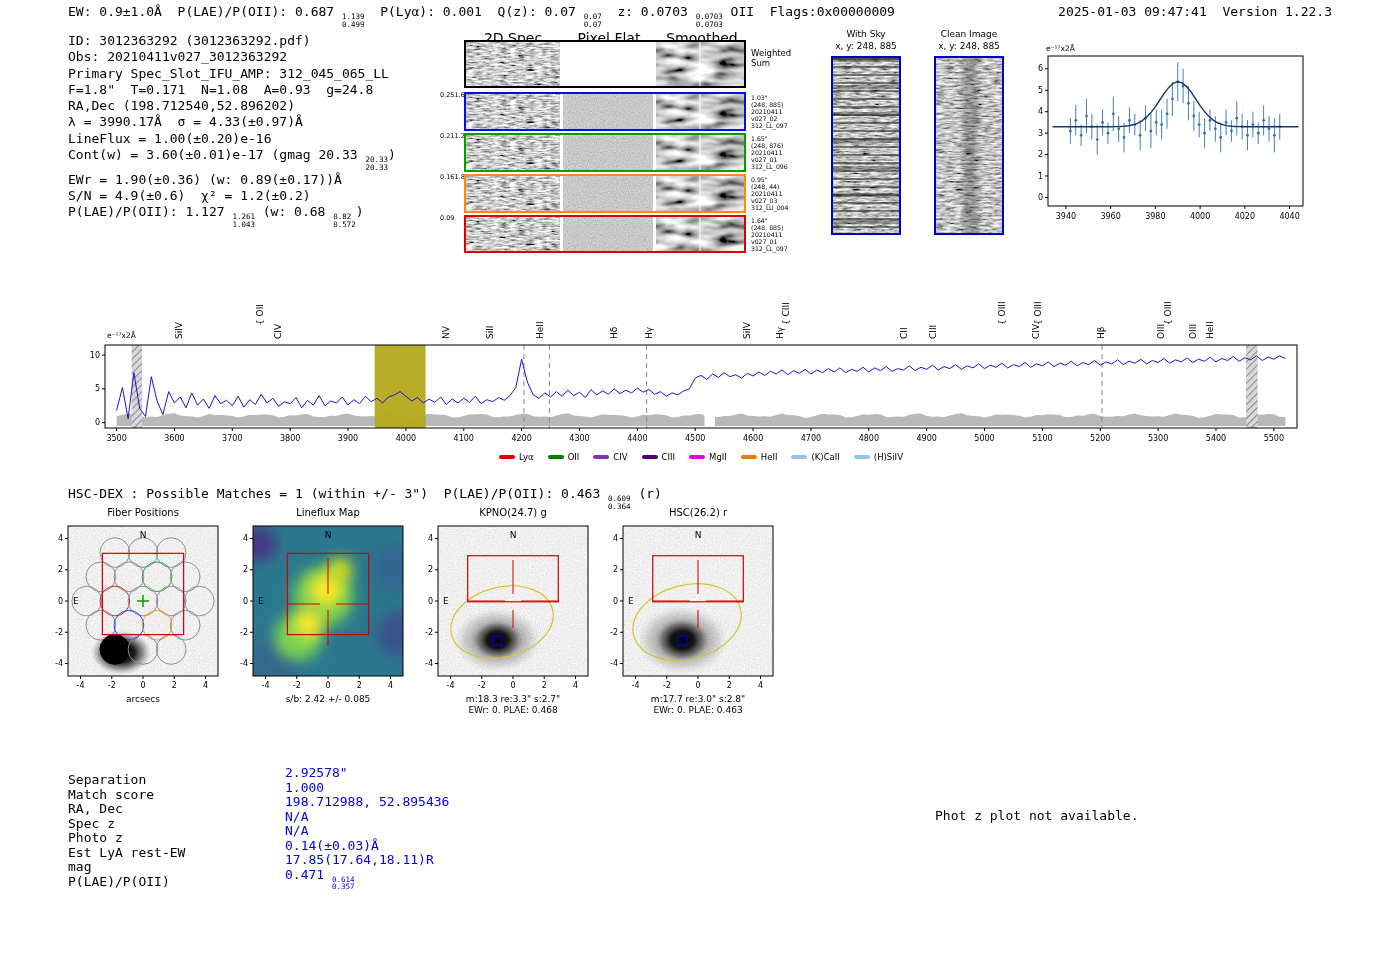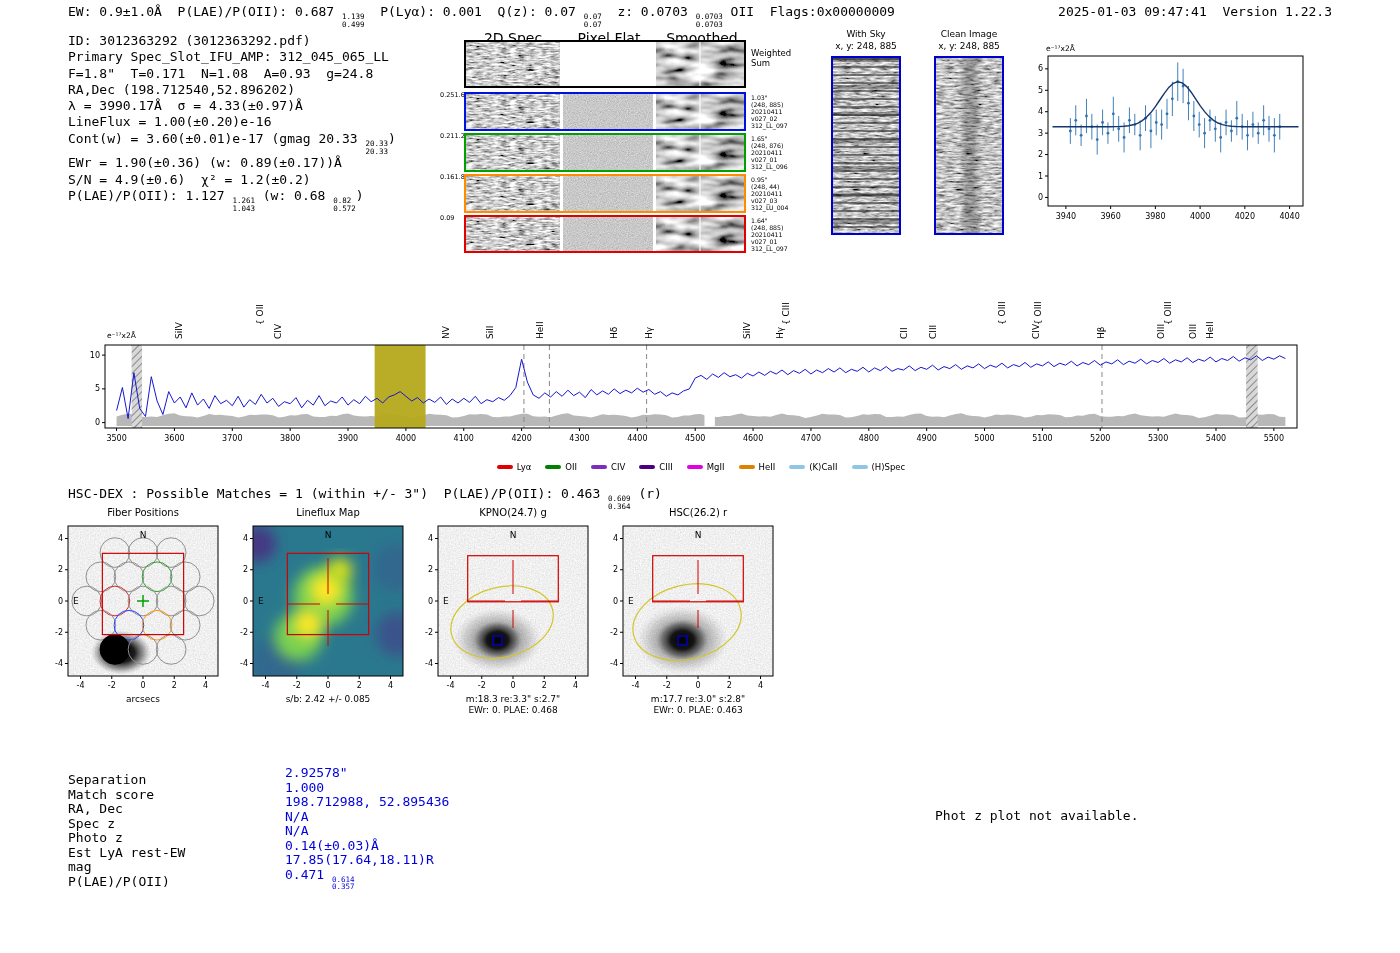--- a/index.html
+++ b/index.html
@@ -21,21 +21,21 @@
   .skybox{border:2px solid #0000cc;box-sizing:content-box;background:#bbb;position:absolute;}
   .skybox svg{display:block;}
   .sky-stripes{position:absolute;left:0;top:0;right:0;bottom:0;
      background:repeating-linear-gradient(180deg, rgba(0,0,0,0.45) 0px, rgba(0,0,0,0.45) 2px, rgba(0,0,0,0) 2px, rgba(0,0,0,0) 8px);}
   .sky-stripes2{position:absolute;left:0;top:0;right:0;bottom:0;
      background:repeating-linear-gradient(180deg, rgba(0,0,0,0.30) 0px, rgba(0,0,0,0.30) 4px, rgba(0,0,0,0) 4px, rgba(0,0,0,0) 27px);}
   .clean-col{position:absolute;left:0;top:0;right:0;bottom:0;
      background:linear-gradient(90deg, rgba(0,0,0,0) 35%, rgba(0,0,0,0.26) 46%, rgba(0,0,0,0.26) 58%, rgba(0,0,0,0) 70%);}
   svg text{font-family:"DejaVu Sans","Liberation Sans",sans-serif;fill:#000;}
   #legend{text-align:center;font-family:"DejaVu Sans","Liberation Sans",sans-serif;font-size:8.5px;}
-  .lg-item{display:inline-flex;align-items:center;margin:18px 7px;}
+  .lg-item{display:inline-flex;align-items:center;margin:8px 7px;}
   .lg-swatch{display:inline-block;width:16px;height:4px;border-radius:2px;margin-right:4px;}
   .cutout{width:190px;}
   .cut-title{margin-left:25px;width:150px;text-align:center;font-size:10px;height:15px;
              font-family:"DejaVu Sans","Liberation Sans",sans-serif;}
   .cut-svg{display:block;}
   .cut-cap{margin-left:15px;width:170px;text-align:center;font-size:9px;line-height:11px;
            font-family:"DejaVu Sans","Liberation Sans",sans-serif;}
   #match-table .mt-row{position:relative;height:14.5px;font-size:13px;white-space:pre;}
   #match-table .mt-label{display:inline-block;}
   #match-table .mt-value{position:absolute;left:217px;top:-7px;color:#0000dd;white-space:pre;}
@@ -115,20 +115,21 @@
           <rect x="25" y="4" width="150" height="150"></rect>
         </clipPath>
     </defs>
   </svg>
 
   <div id="header-left" class="abs mono13" style="left:68px;top:4px"><span>EW: 0.9±1.0Å  P(LAE)/P(OII): 0.687 </span><span class="stack"><span>1.139</span><span>0.499</span></span><span>  P(Lyα): 0.001  Q(z): 0.07 </span><span class="stack"><span>0.07</span><span>0.07</span></span><span>  z: 0.0703 </span><span class="stack"><span>0.0703</span><span>0.0703</span></span><span> OII  Flags:0x00000009</span></div>
   <div id="header-right" class="abs mono13" style="right:68px;top:4px">2025-01-03 09:47:41  Version 1.22.3</div>
 
   <div id="info-block" class="abs" style="left:68px;top:33px">
       <div class="info-line"><span>ID: 3012363292 (3012363292.pdf)</span></div>
+      <div class="info-line"><span>Obs: 20210411v027_3012363292</span></div>
       <div class="info-line"><span>Primary Spec_Slot_IFU_AMP: 312_045_065_LL</span></div>
       <div class="info-line"><span>F=1.8"  T=0.171  N=1.08  A=0.93  g=24.8</span></div>
       <div class="info-line"><span>RA,Dec (198.712540,52.896202)</span></div>
       <div class="info-line"><span>λ = 3990.17Å  σ = 4.33(±0.97)Å</span></div>
       <div class="info-line"><span>LineFlux = 1.00(±0.20)e-16</span></div>
       <div class="info-line"><span>Cont(w) = 3.60(±0.01)e-17 (gmag 20.33 </span><span class="stack"><span>20.33</span><span>20.33</span></span><span>)</span></div>
       <div class="info-line"><span>EWr = 1.90(±0.36) (w: 0.89(±0.17))Å</span></div>
       <div class="info-line"><span>S/N = 4.9(±0.6)  χ² = 1.2(±0.2)</span></div>
       <div class="info-line"><span>P(LAE)/P(OII): 1.127 </span><span class="stack"><span>1.261</span><span>1.043</span></span><span> (w: 0.68 </span><span class="stack"><span>0.82</span><span>0.572</span></span><span>)</span></div>
     </div>
@@ -553,21 +554,21 @@
         <span class="lg-swatch" style="background: rgb(224, 0, 224);"></span>
         <span>MgII</span>
       </span><span class="lg-item">
         <span class="lg-swatch" style="background: rgb(224, 128, 0);"></span>
         <span>HeII</span>
       </span><span class="lg-item">
         <span class="lg-swatch" style="background: rgb(143, 198, 232);"></span>
         <span>(K)CaII</span>
       </span><span class="lg-item">
         <span class="lg-swatch" style="background: rgb(143, 198, 232);"></span>
-        <span>(H)Spec</span>
+        <span>(H)SiIV</span>
       </span></div>
 
   <div id="hscdex-line" class="abs mono13" style="left:68px;top:486px"><span>HSC-DEX : Possible Matches = 1 (within +/- 3")  P(LAE)/P(OII): 0.463 </span><span class="stack"><span>0.609</span><span>0.364</span></span><span> (r)</span></div>
 
   <div class="abs cutout" id="cut-fiber" style="left:43px;top:507px">
     <div class="cut-title">Fiber Positions</div>
     <svg class="cut-svg" width="190" height="172">
         <g clip-path="url(#cutClip)">
           <rect x="25" y="4" width="150" height="150" filter="url(#fLight)"></rect>
           <ellipse cx="78.125" cy="130.5625" rx="30" ry="22" fill="url(#gBlob)"></ellipse>

